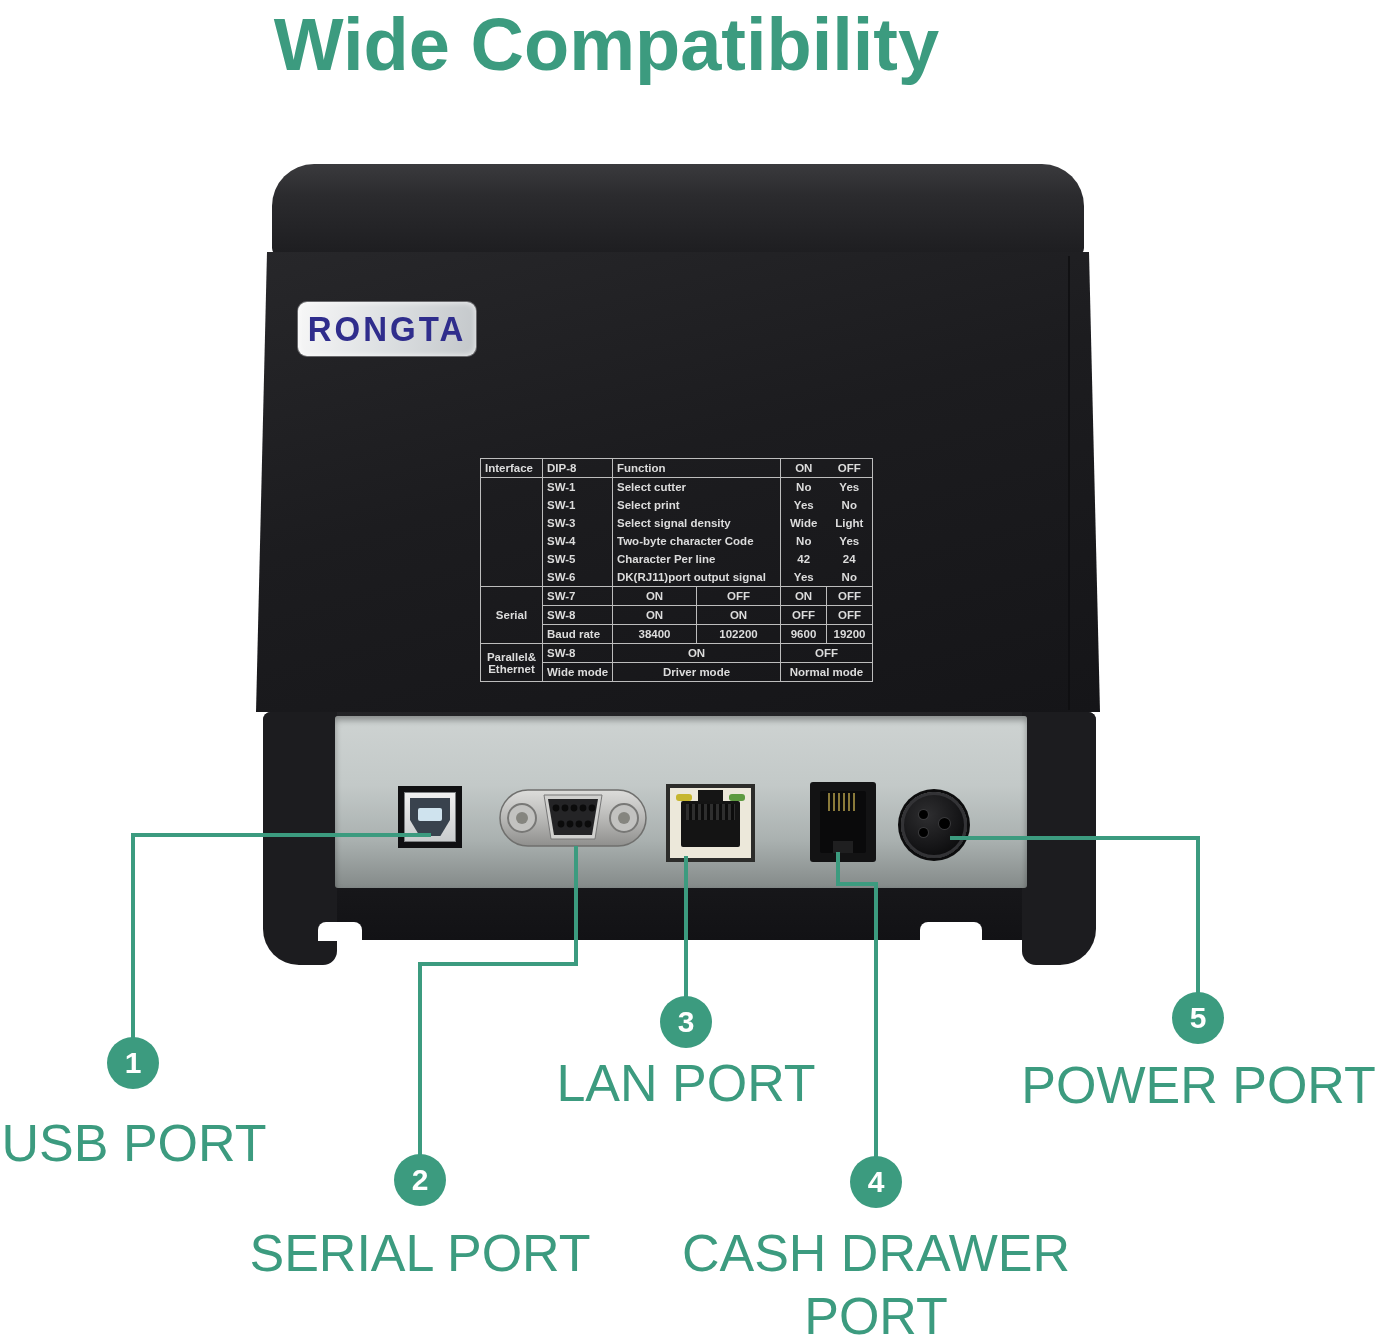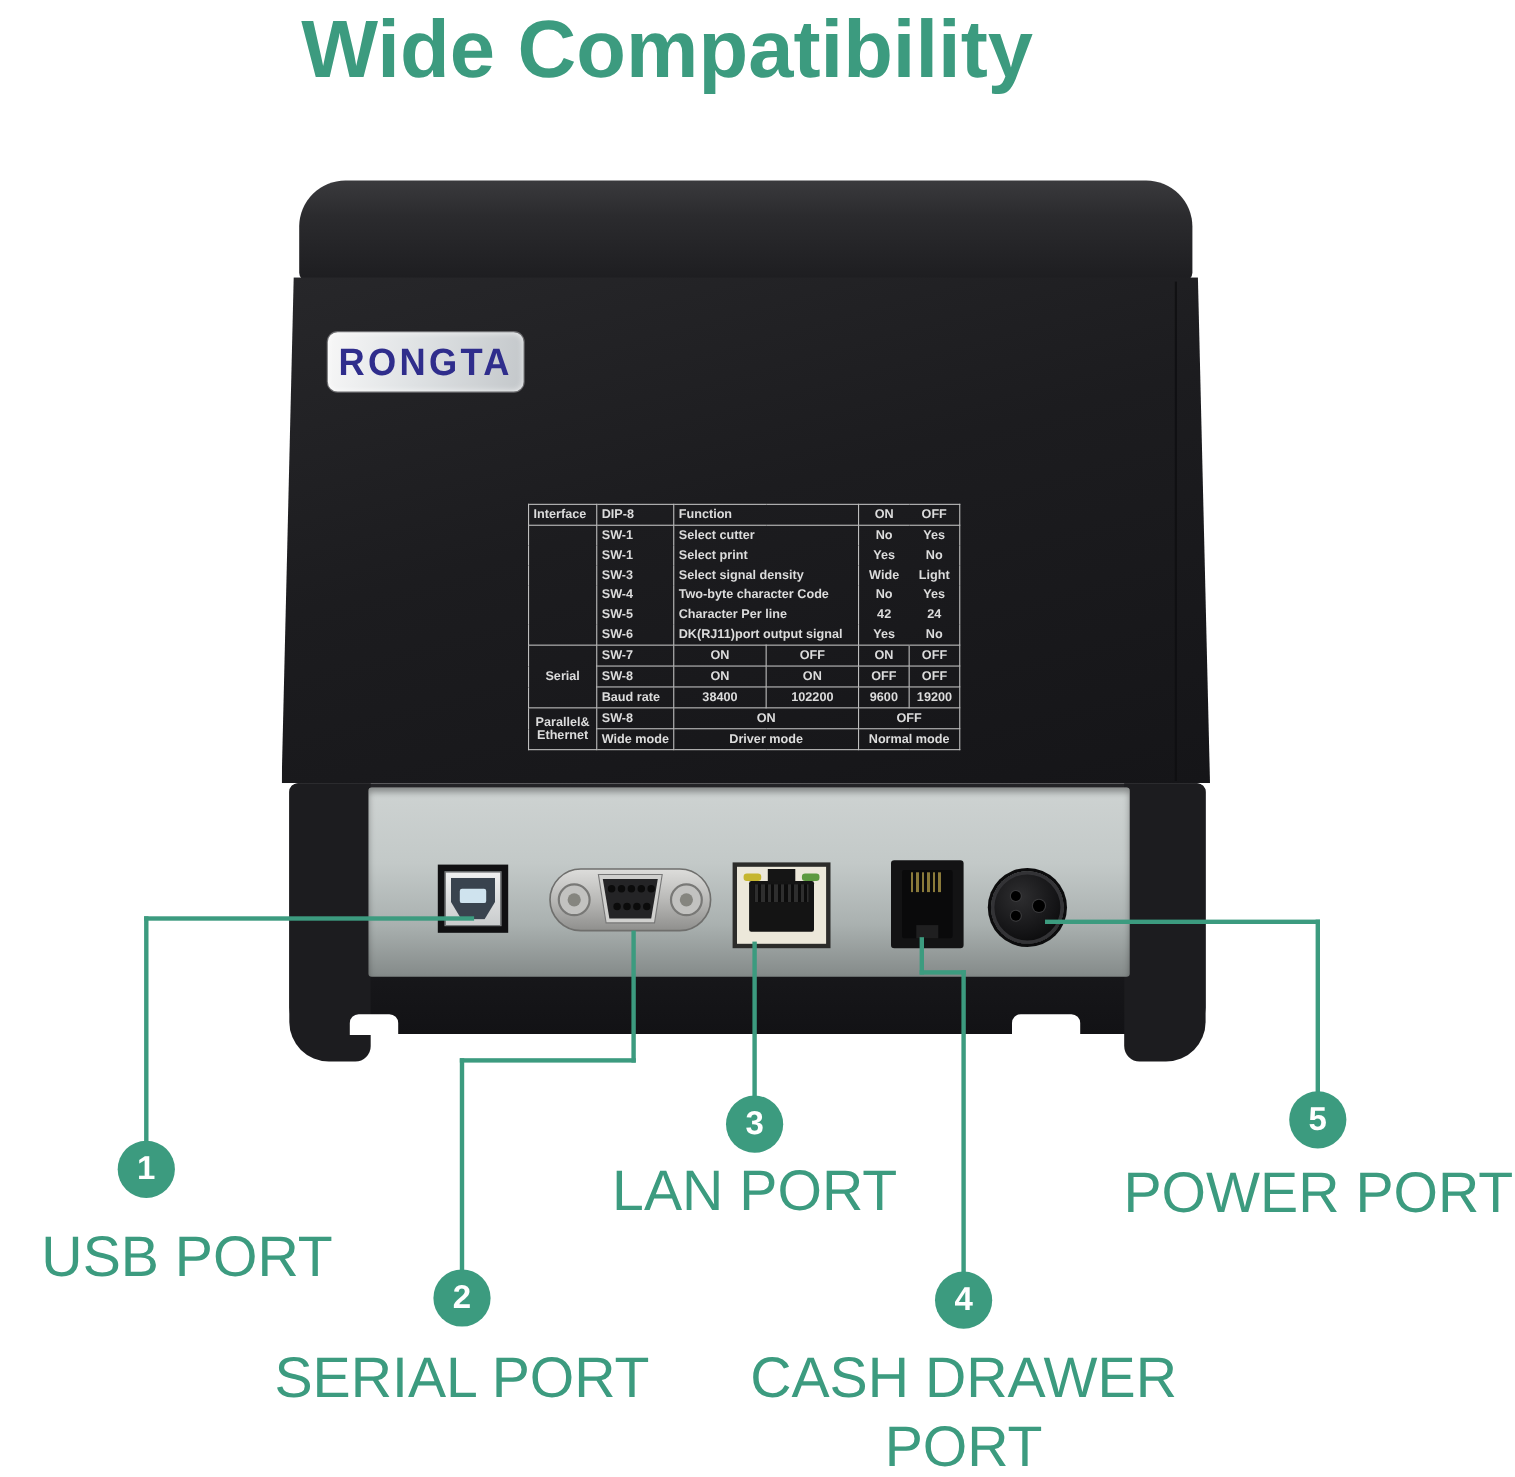--- a/index.html
+++ b/index.html
@@ -323,19 +323,19 @@
   <div class="abs co-circle" style="left:660px;top:996px;">
     <span>3</span>
   </div>
   <div class="abs co-circle" style="left:850px;top:1156px;">
     <span>4</span>
   </div>
   <div class="abs co-circle" style="left:1172px;top:992px;">
     <span>5</span>
   </div>
 
-  <div class="abs co-label" style="left:0px;top:1112px;width:268px;padding-left:36px;">USB PORT</div>
+  <div class="abs co-label" style="left:0px;top:1112px;width:268px;">USB PORT</div>
   <div class="abs co-label" style="left:235px;top:1222px;width:370px;">SERIAL PORT</div>
   <div class="abs co-label" style="left:550px;top:1052px;width:272px;">LAN PORT</div>
   <div class="abs co-label" style="left:656px;top:1222px;width:440px;">CASH DRAWER PORT</div>
   <div class="abs co-label" style="left:1020px;top:1054px;width:357px;">POWER PORT</div>
 
 </div>
 
 </body></html>

